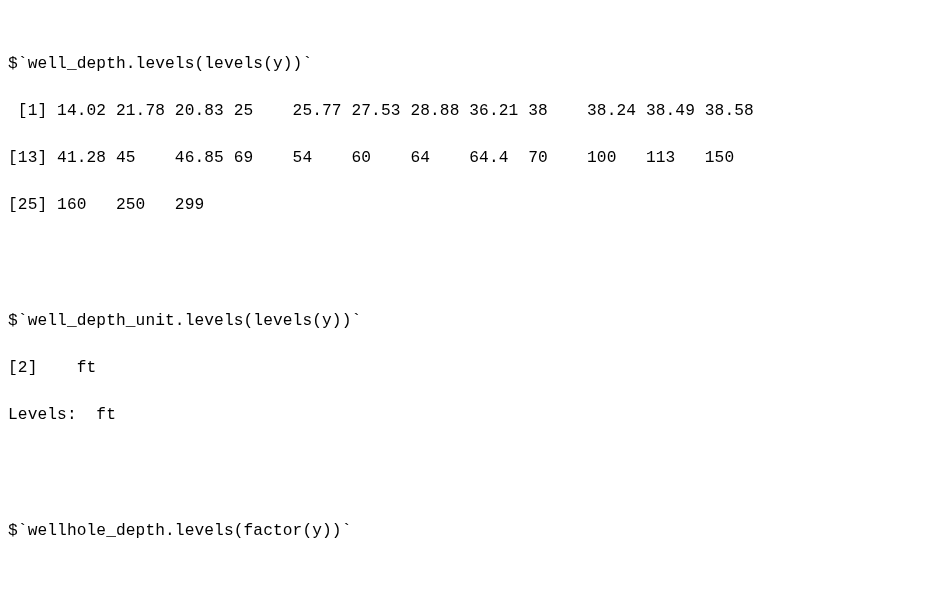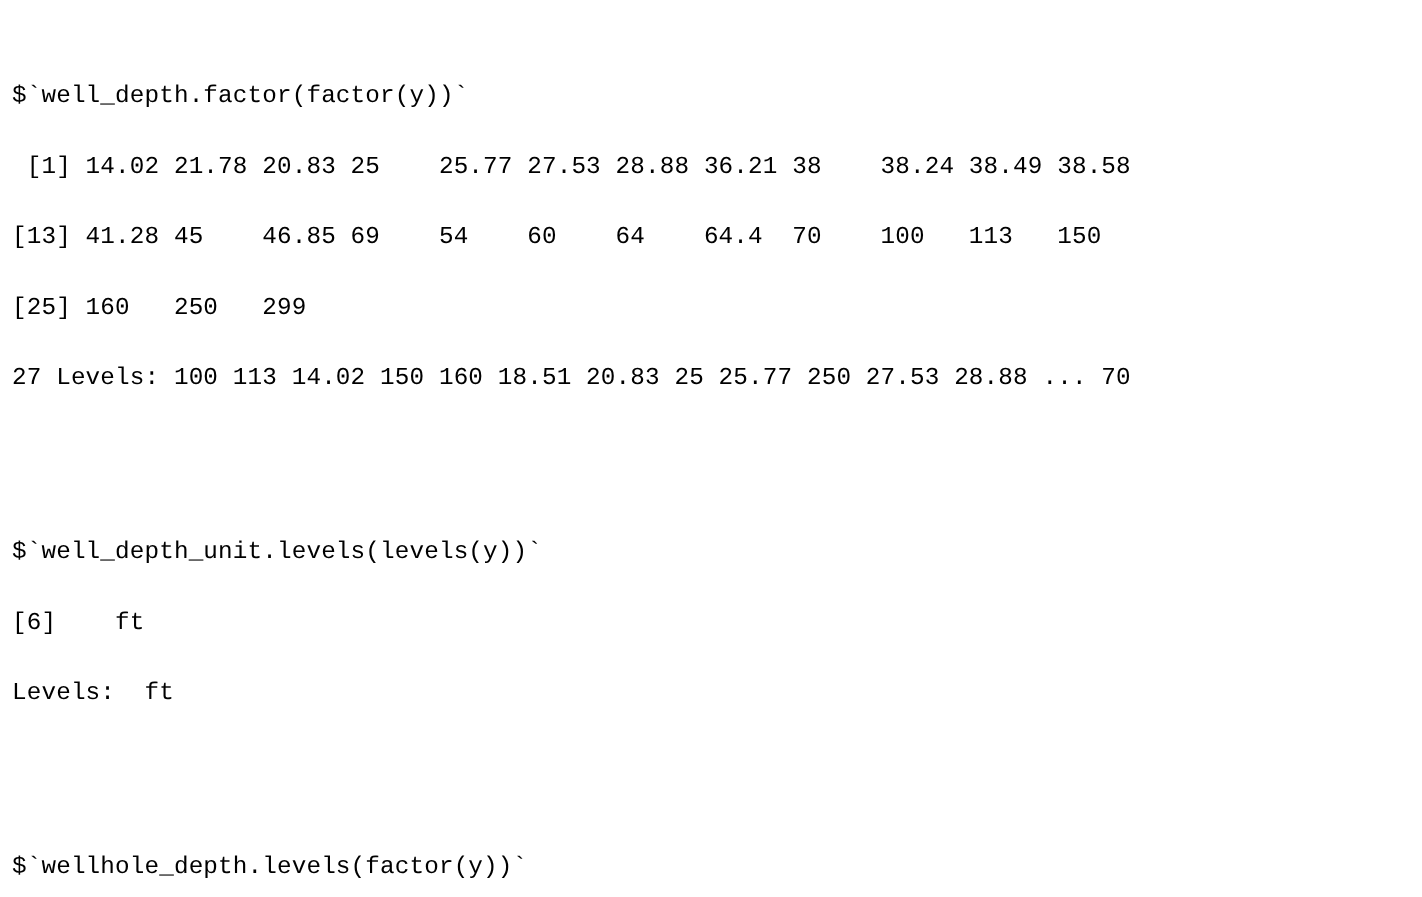--- a/index.html
+++ b/index.html
@@ -13,29 +13,28 @@
       white-space: pre;
       letter-spacing: 0.1px;
     }
     .sec { margin-bottom: 22px; }
     .sec:last-child { margin-bottom: 0; }
     .hdr, .row, .lvl { display:block; }
   </style>
 </head>
 <body>
 <div class="sec">
-<span class="hdr">$`well_depth.factor(factor(y))`</span>
+<span class="hdr">$`well_depth.levels(levels(y))`</span>
 <span class="row"> [1] 14.02 21.78 20.83 25    25.77 27.53 28.88 36.21 38    38.24 38.49 38.58</span>
 <span class="row">[13] 41.28 45    46.85 69    54    60    64    64.4  70    100   113   150  </span>
 <span class="row">[25] 160   250   299  </span>
-<span class="lvl">27 Levels: 100 113 14.02 150 160 18.51 20.83 25 25.77 250 27.53 28.88 ... 70</span>
 </div>
 <div class="sec">
 <span class="hdr">$`well_depth_unit.levels(levels(y))`</span>
-<span class="row">[6]    ft</span>
+<span class="row">[2]    ft</span>
 <span class="lvl">Levels:  ft</span>
 </div>
 <div class="sec">
 <span class="hdr">$`wellhole_depth.levels(factor(y))`</span>
 
 
 
 </div>
 
 

